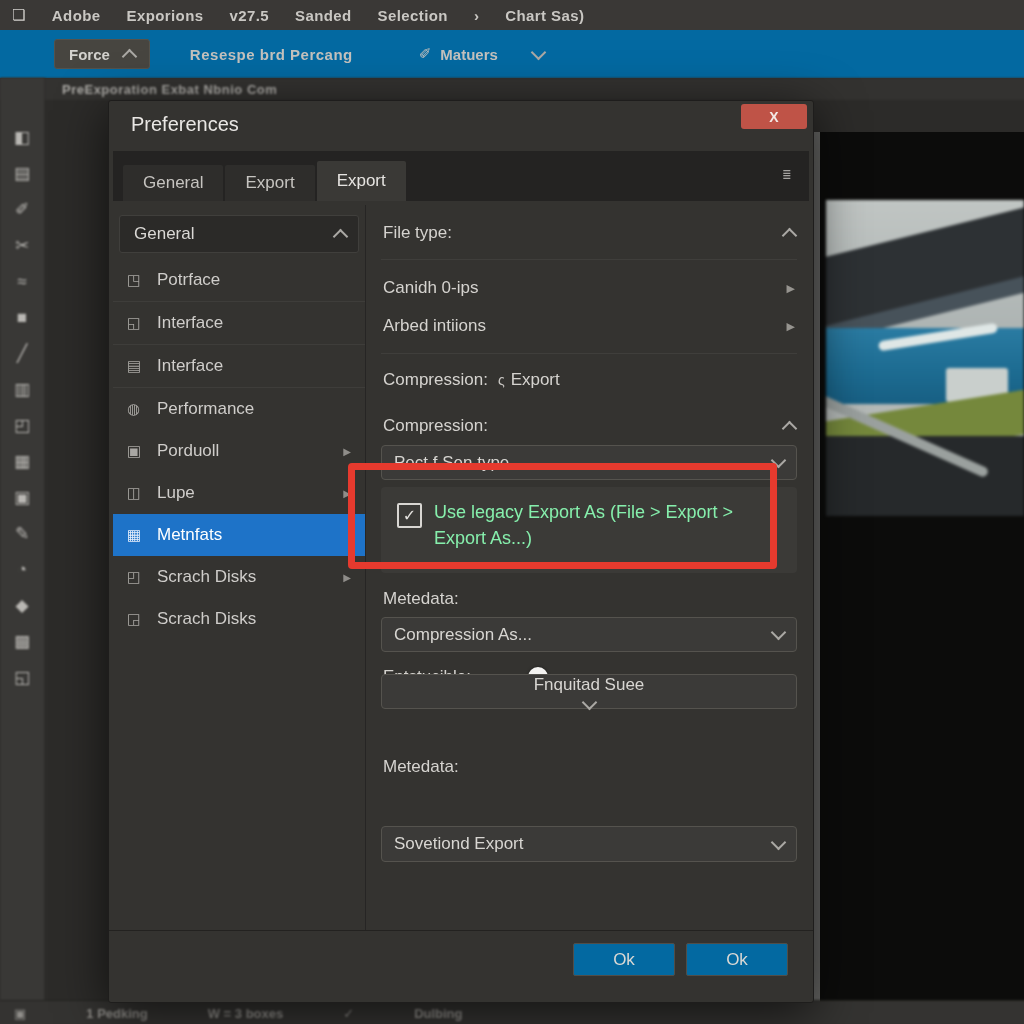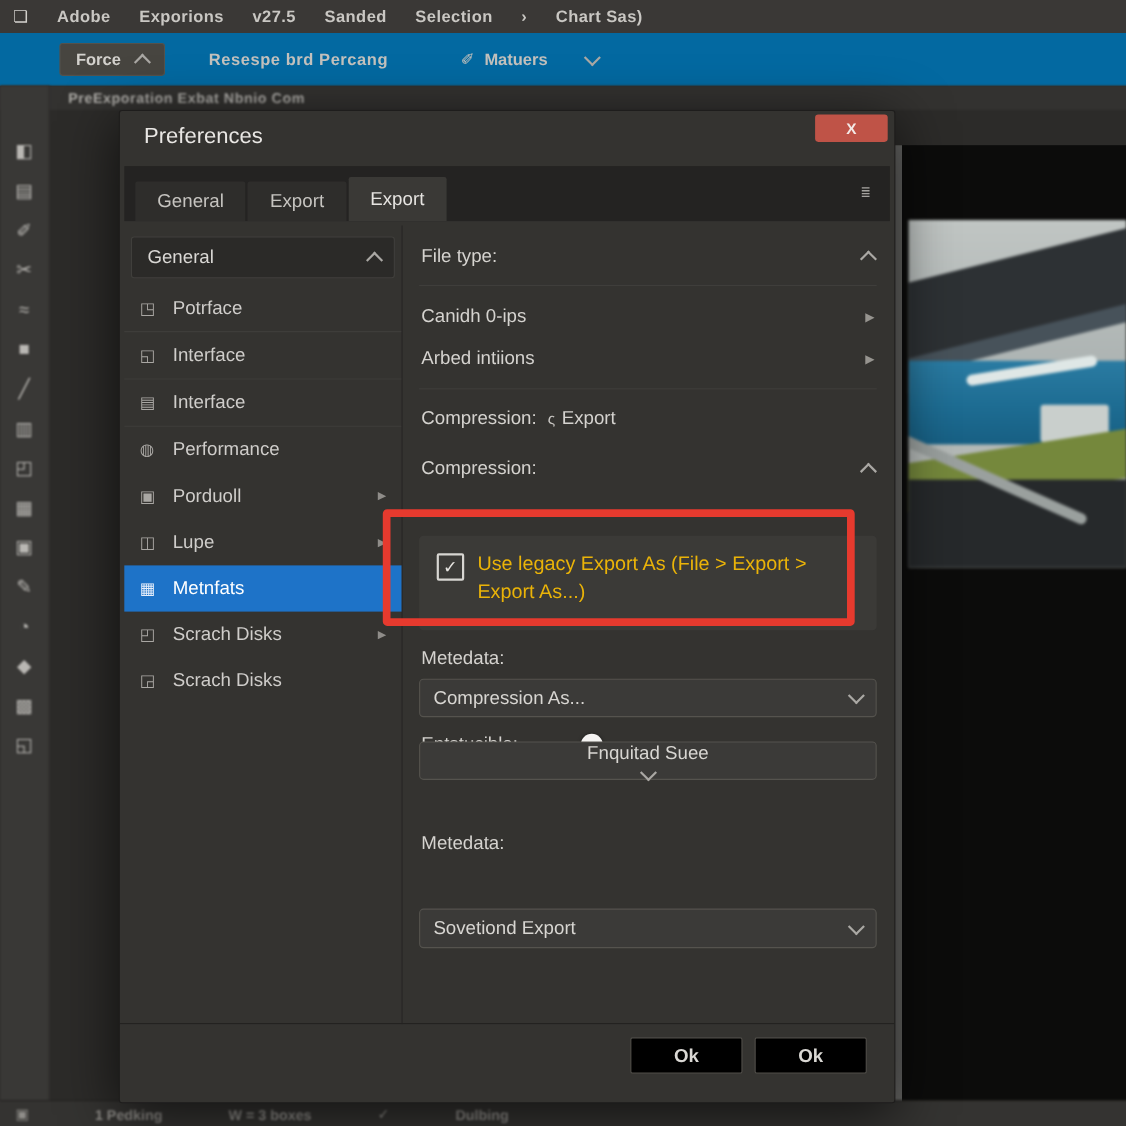--- a/index.html
+++ b/index.html
@@ -70,28 +70,28 @@
   .chev{display:inline-block;width:9px;height:9px;border-right:2px solid #aaa8a4;border-bottom:2px solid #aaa8a4;}
   .chev.down{transform:rotate(45deg);margin-top:-4px;}
   .chev.up{transform:rotate(-135deg);margin-top:5px;}
   .parr{font-size:11px;color:#96948f;}
   .dd{position:absolute;left:4px;right:4px;height:33px;background:#3b3a38;border:1px solid #55534e;border-radius:4px;
     display:flex;align-items:center;padding:0 12px;color:#d8d6d2;}
   .cbpanel{position:absolute;left:4px;right:4px;height:86px;background:#3b3a37;border-radius:4px;
     display:flex;align-items:flex-start;padding:12px 14px;box-sizing:border-box;}
   .cb{width:21px;height:21px;border:2px solid #d8d6d2;border-radius:2px;margin:4px 12px 0 2px;flex:none;
     display:flex;align-items:center;justify-content:center;font-size:16px;color:#e6e4e0;font-weight:bold;}
-  .cbtext{font-size:18px;line-height:1.45;color:#eab308;max-width:336px;}
+  .cbtext{font-size:18px;line-height:1.45;color:#86efac;max-width:336px;}
   .redbox{position:absolute;left:-29px;top:258px;width:429px;height:106px;border:7px solid #e63a2e;
     border-radius:4px;box-sizing:border-box;z-index:6;pointer-events:none;}
   .radio{width:20px;height:20px;border-radius:50%;background:#f4f3f1;margin-left:12px;box-shadow:0 0 3px rgba(0,0,0,.5);}
   .sanded-ic{color:#c9c7c3;font-size:14px;margin:0 6px 0 10px;}
   .footer{position:absolute;left:0;right:0;bottom:0;height:71px;border-top:1px solid #232220;}
-  .okbtn{position:absolute;top:12px;width:100px;height:31px;background:#000000;border:1px solid #504e49;
-    border-radius:2px;display:flex;align-items:center;justify-content:center;font-size:17px;color:#dad8d4;font-weight:bold;}
+  .okbtn{position:absolute;top:12px;width:100px;height:31px;background:#0369a1;border:1px solid #504e49;
+    border-radius:2px;display:flex;align-items:center;justify-content:center;font-size:17px;color:#dad8d4;}
 </style>
 </head>
 <body>
 
 <div class="abs menubar soft">
   <span class="logo">❏</span>
   <span>Adobe</span>
   <span>Exporions</span>
   <span>v27.5</span>
   <span>Sanded</span>
@@ -240,20 +240,25 @@
     <div class="prow" style="top:158px;height:34px;">
       <span>Compression:</span>
       <span class="sanded-ic">ς</span>
       <span>Export</span>
     </div>
     <div class="prow" style="top:204px;height:34px;">
       <span>Compression:</span>
       <span class="flex1"></span>
       <span class="chev up"></span>
     </div>
+    <div class="dd" style="top:240px;">
+      <span>Pect f Sen type</span>
+      <span class="flex1"></span>
+      <span class="chev down"></span>
+    </div>
 
     <div class="cbpanel" style="top:282px;">
       <span class="cb">✓</span>
       <span class="cbtext">Use legacy Export As (File &gt; Export &gt; Export As...)</span>
     </div>
     <div class="redbox"></div>
 
     <div class="prow" style="top:378px;height:32px;">
       <span>Metedata:</span>
     </div>

